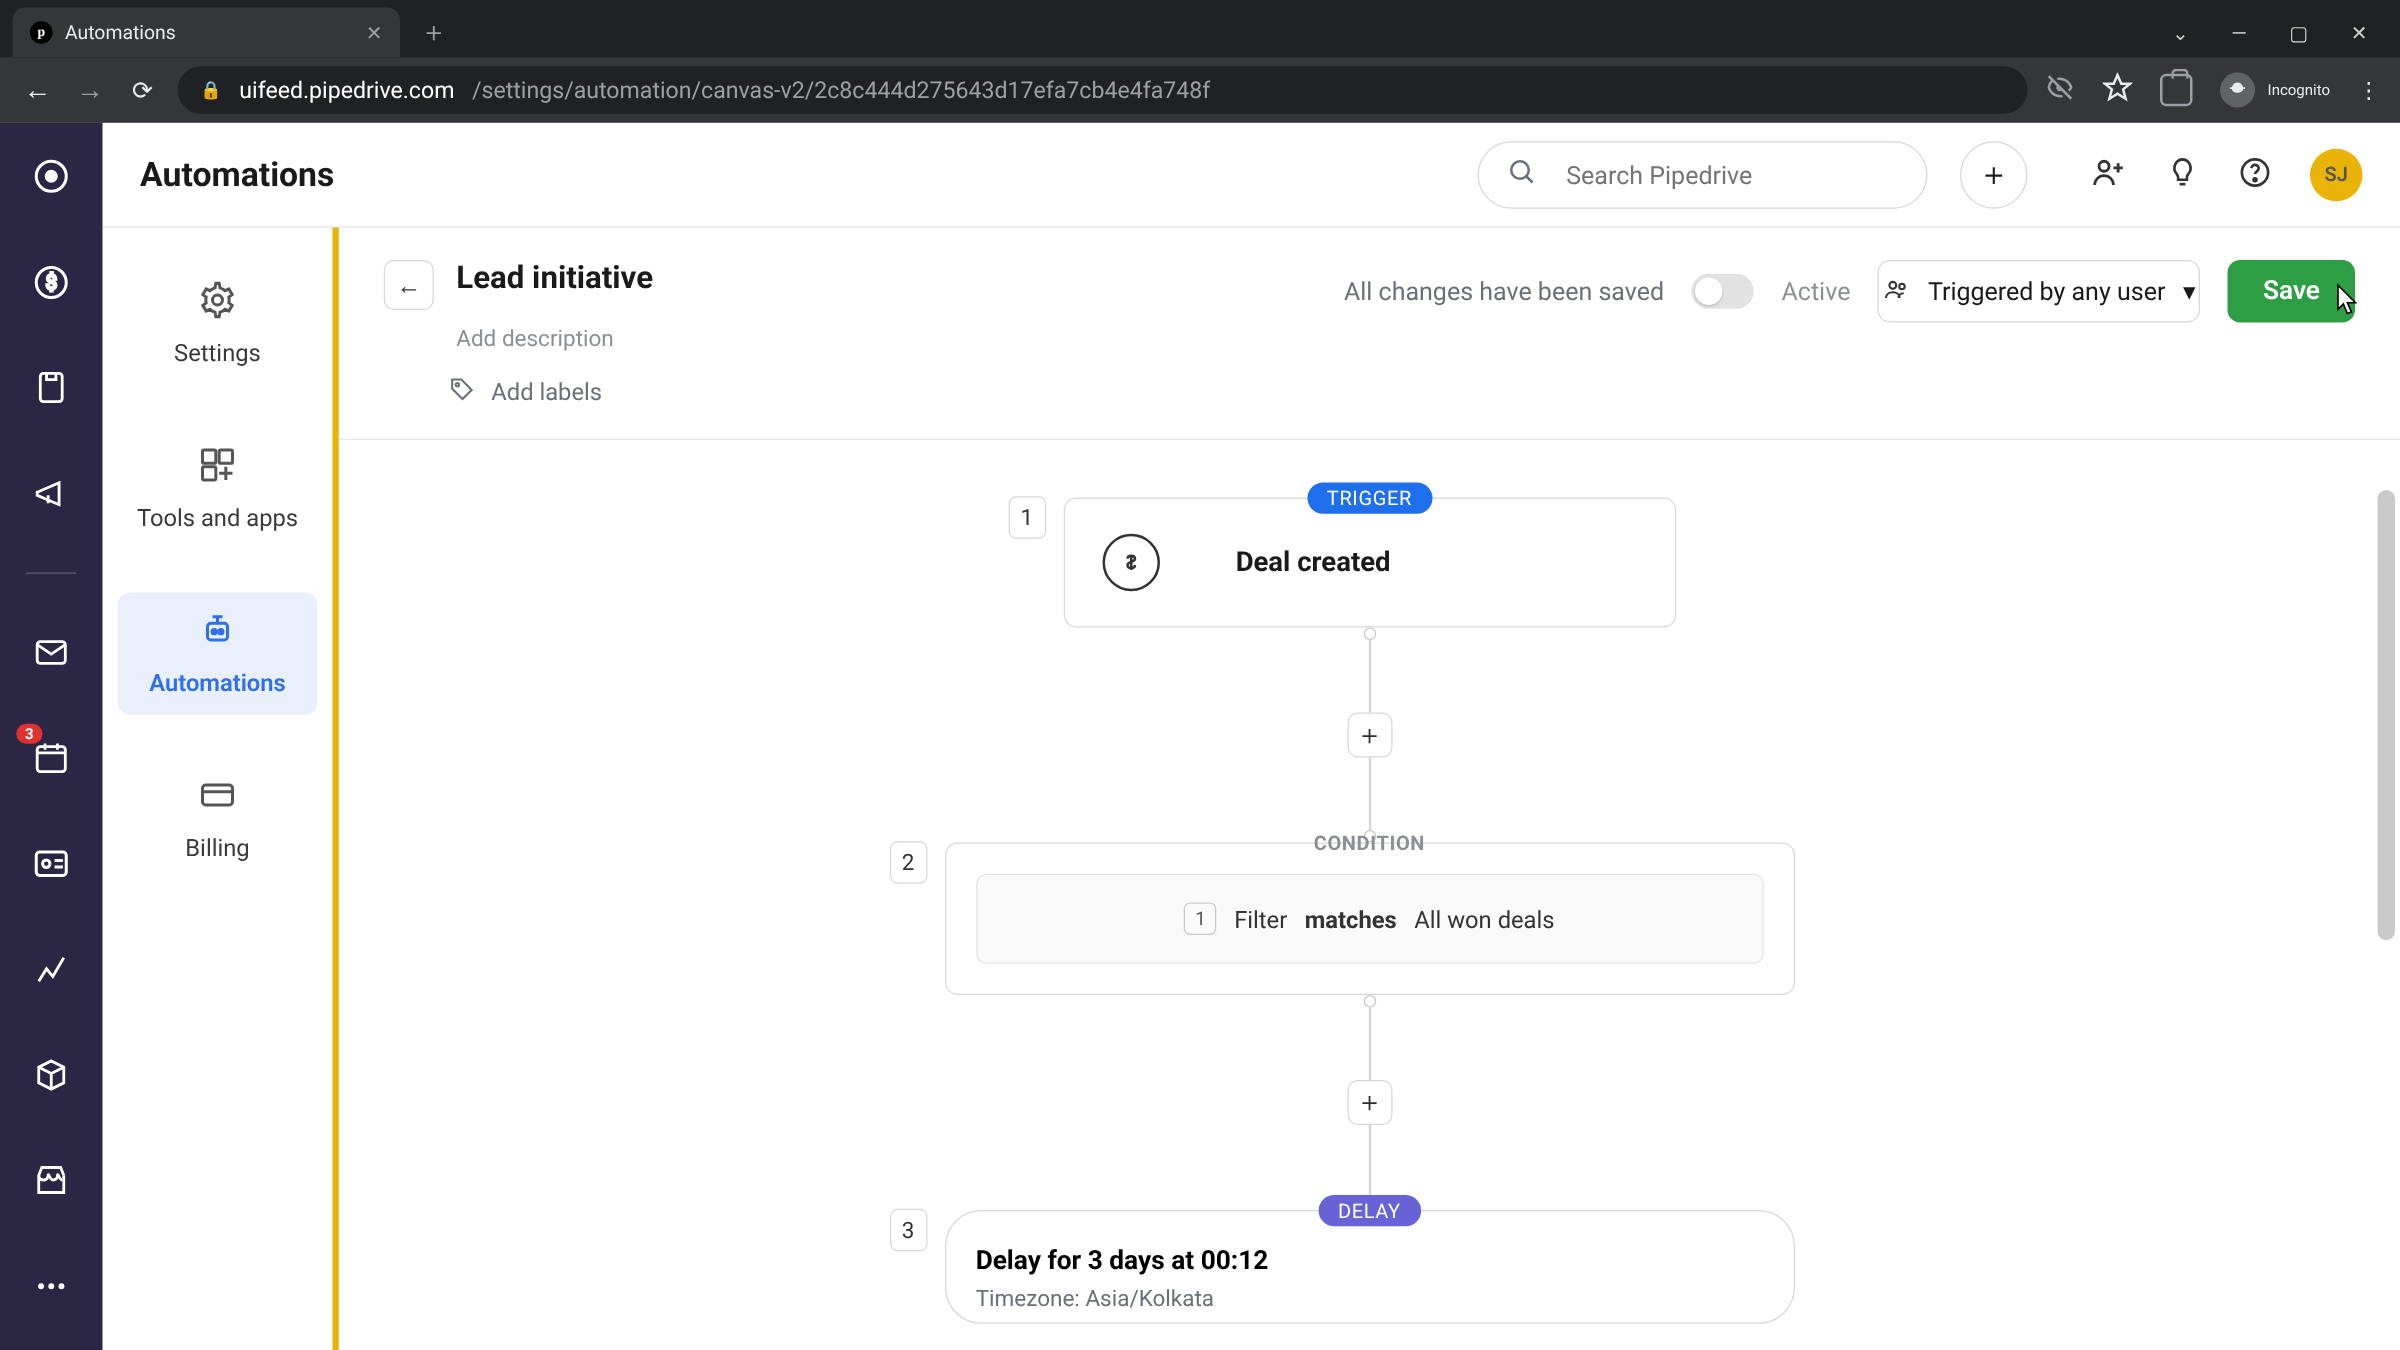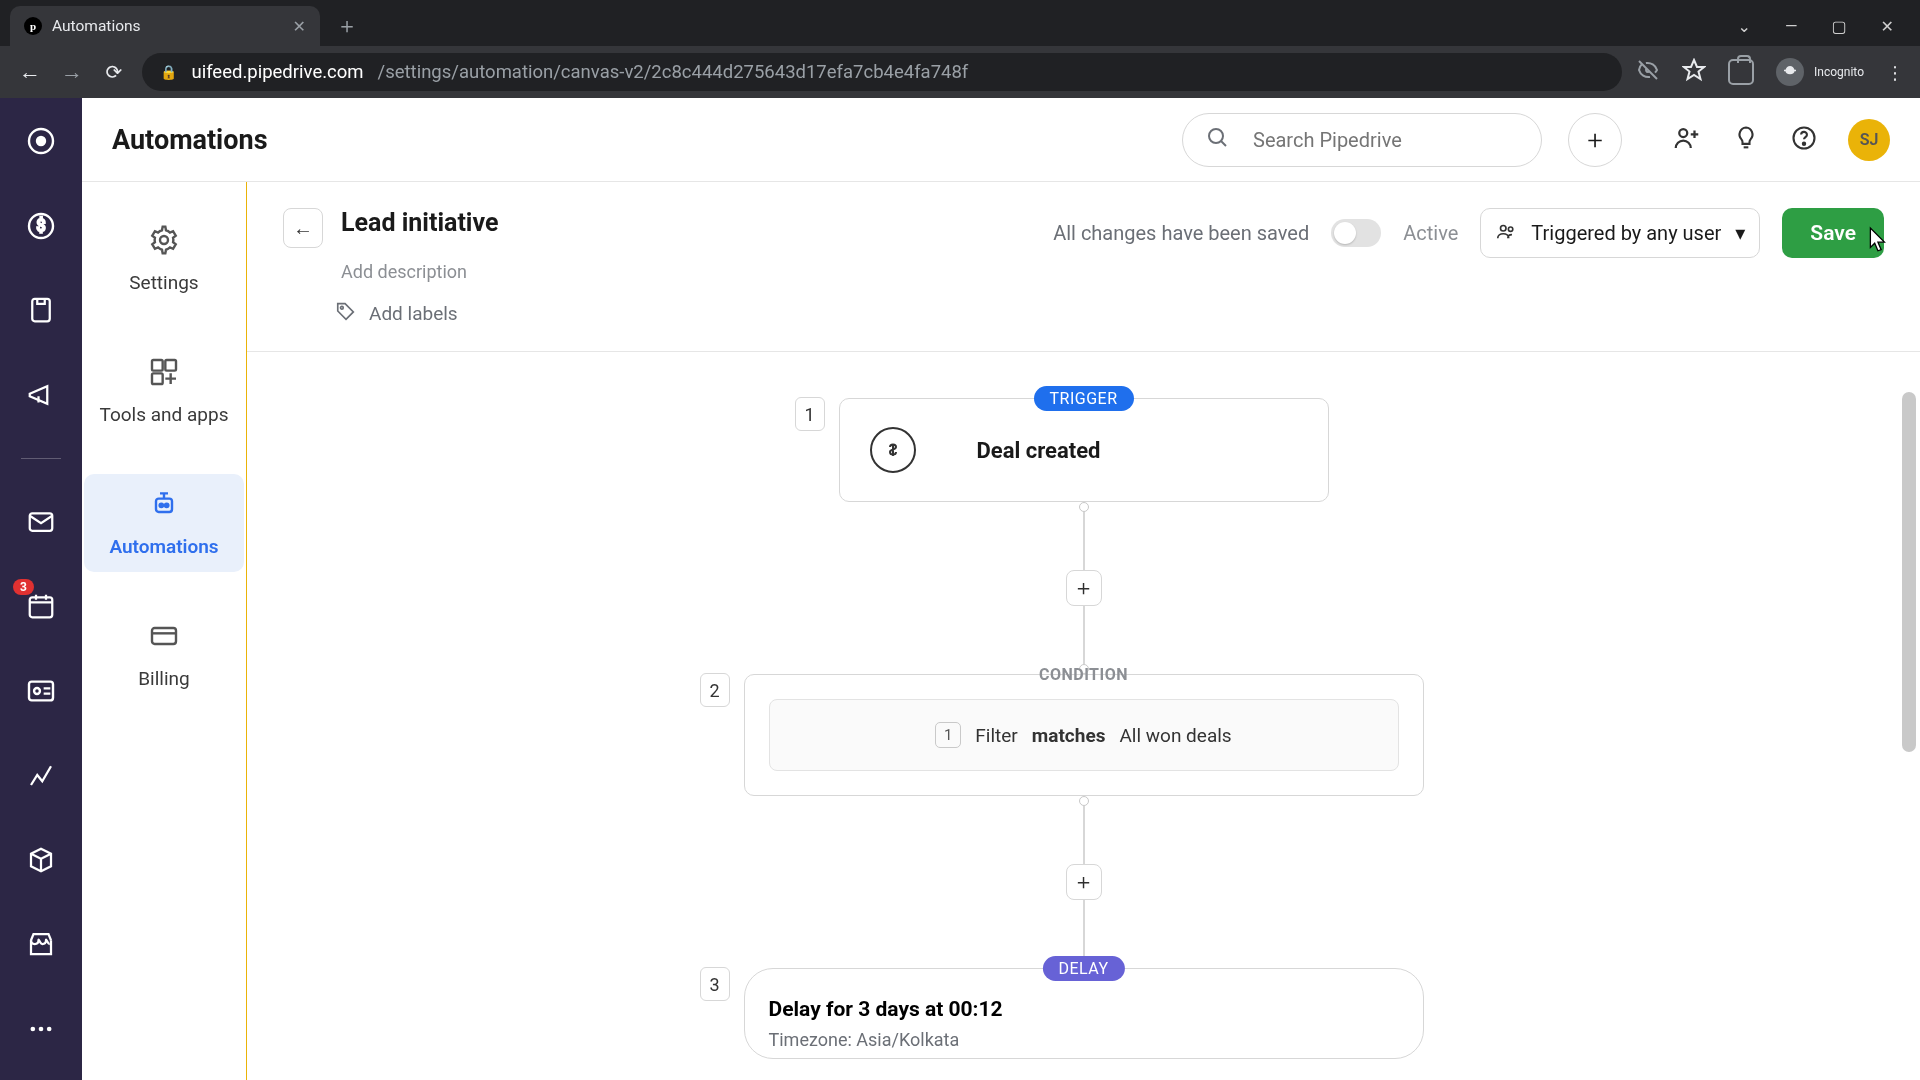--- a/index.html
+++ b/index.html
@@ -46,41 +46,41 @@
   .app-title{font-size:27px;font-weight:700;color:#1a1a1a;}
   .search-wrap{margin-left:auto;display:flex;align-items:center;gap:26px;}
   .search-box{width:360px;height:54px;border:1px solid #d7d7d7;border-radius:30px;display:flex;align-items:center;padding:0 22px;gap:24px;color:#6b6f76;font-size:20px;}
   .round-btn{width:54px;height:54px;border:1px solid #d7d7d7;border-radius:50%;display:flex;align-items:center;justify-content:center;font-size:26px;color:#1a1a1a;cursor:pointer;}
   .hdr-right{display:flex;align-items:center;gap:30px;margin-left:30px;}
   .hdr-icon{color:#333;cursor:pointer;}
   .avatar{width:42px;height:42px;border-radius:50%;background:#eab308;color:#555;display:flex;align-items:center;justify-content:center;font-size:16px;font-weight:600;}
 
   
   .body-row{flex:1;display:flex;min-height:0;}
-  .settings-sidebar{width:165px;border-right:1px solid #eab308;display:flex;flex-direction:column;align-items:center;padding:28px 12px;gap:34px;}
+  .settings-sidebar{width:189px;border-right:5px solid #eab308;display:flex;flex-direction:column;align-items:center;padding:28px 12px;gap:34px;}
   .side-item{display:flex;flex-direction:column;align-items:center;gap:10px;color:#3a3a3a;font-size:19px;cursor:pointer;padding:14px 10px;border-radius:10px;width:160px;}
   .side-item.active{background:#e9f0fb;color:#2f6fed;font-weight:600;}
   .side-item svg,.side-item .icon{color:inherit;}
 
   .canvas-pane{flex:1;display:flex;flex-direction:column;min-width:0;}
 
   
   .editor-header{padding:26px 36px 0 36px;display:flex;align-items:flex-start;gap:18px;}
   .back-btn{width:40px;height:40px;border:1px solid #d7d7d7;border-radius:8px;display:flex;align-items:center;justify-content:center;cursor:pointer;font-size:20px;color:#333;}
   .title-block{}
   .flow-title{font-size:25px;font-weight:700;color:#1a1a1a;}
   .flow-desc{font-size:18px;color:#8c8f94;margin-top:24px;cursor:pointer;}
   .labels-row{display:flex;align-items:center;gap:12px;margin:18px 0 24px 88px;color:#6b6f76;font-size:19px;cursor:pointer;}
   .hdr-spacer{flex:1;}
   .save-row{display:flex;align-items:center;gap:22px;}
   .saved-text{color:#6b6f76;font-size:20px;}
   .toggle{width:50px;height:28px;border-radius:16px;background:#e2e2e2;position:relative;cursor:pointer;}
   .toggle::after{content:"";position:absolute;top:3px;left:3px;width:22px;height:22px;border-radius:50%;background:#fff;box-shadow:0 1px 2px rgba(0,0,0,.2);}
   .active-label{color:#8c8f94;font-size:20px;}
-  .trigger-select{height:50px;border:1px solid #d7d7d7;border-radius:10px;display:flex;align-items:center;gap:14px;padding:0 14px;font-size:20px;color:#1a1a1a;cursor:pointer;}
+  .trigger-select{height:50px;border:1px solid #d7d7d7;border-radius:10px;display:flex;align-items:center;gap:14px;padding:0 3px;font-size:20px;color:#1a1a1a;cursor:pointer;}
   .save-btn{height:50px;border:none;border-radius:10px;background:#2e9e44;color:#fff;font-size:21px;font-weight:600;padding:0 28px;cursor:pointer;}
   .cursor-img{position:absolute;pointer-events:none;}
 
   .divider{height:1px;background:#e6e6e6;}
 
   
   .canvas{flex:1;position:relative;overflow:auto;}
   .flow{position:relative;margin:46px auto 0;width:680px;display:flex;flex-direction:column;align-items:center;}
   .node-wrap{position:relative;width:100%;display:flex;justify-content:center;}
   .step-num{position:absolute;top:-1px;left:-14px;transform:translateX(-100%);width:30px;height:34px;border:1px solid #d7d7d7;border-radius:6px;display:flex;align-items:center;justify-content:center;font-size:18px;color:#333;background:#fff;}

